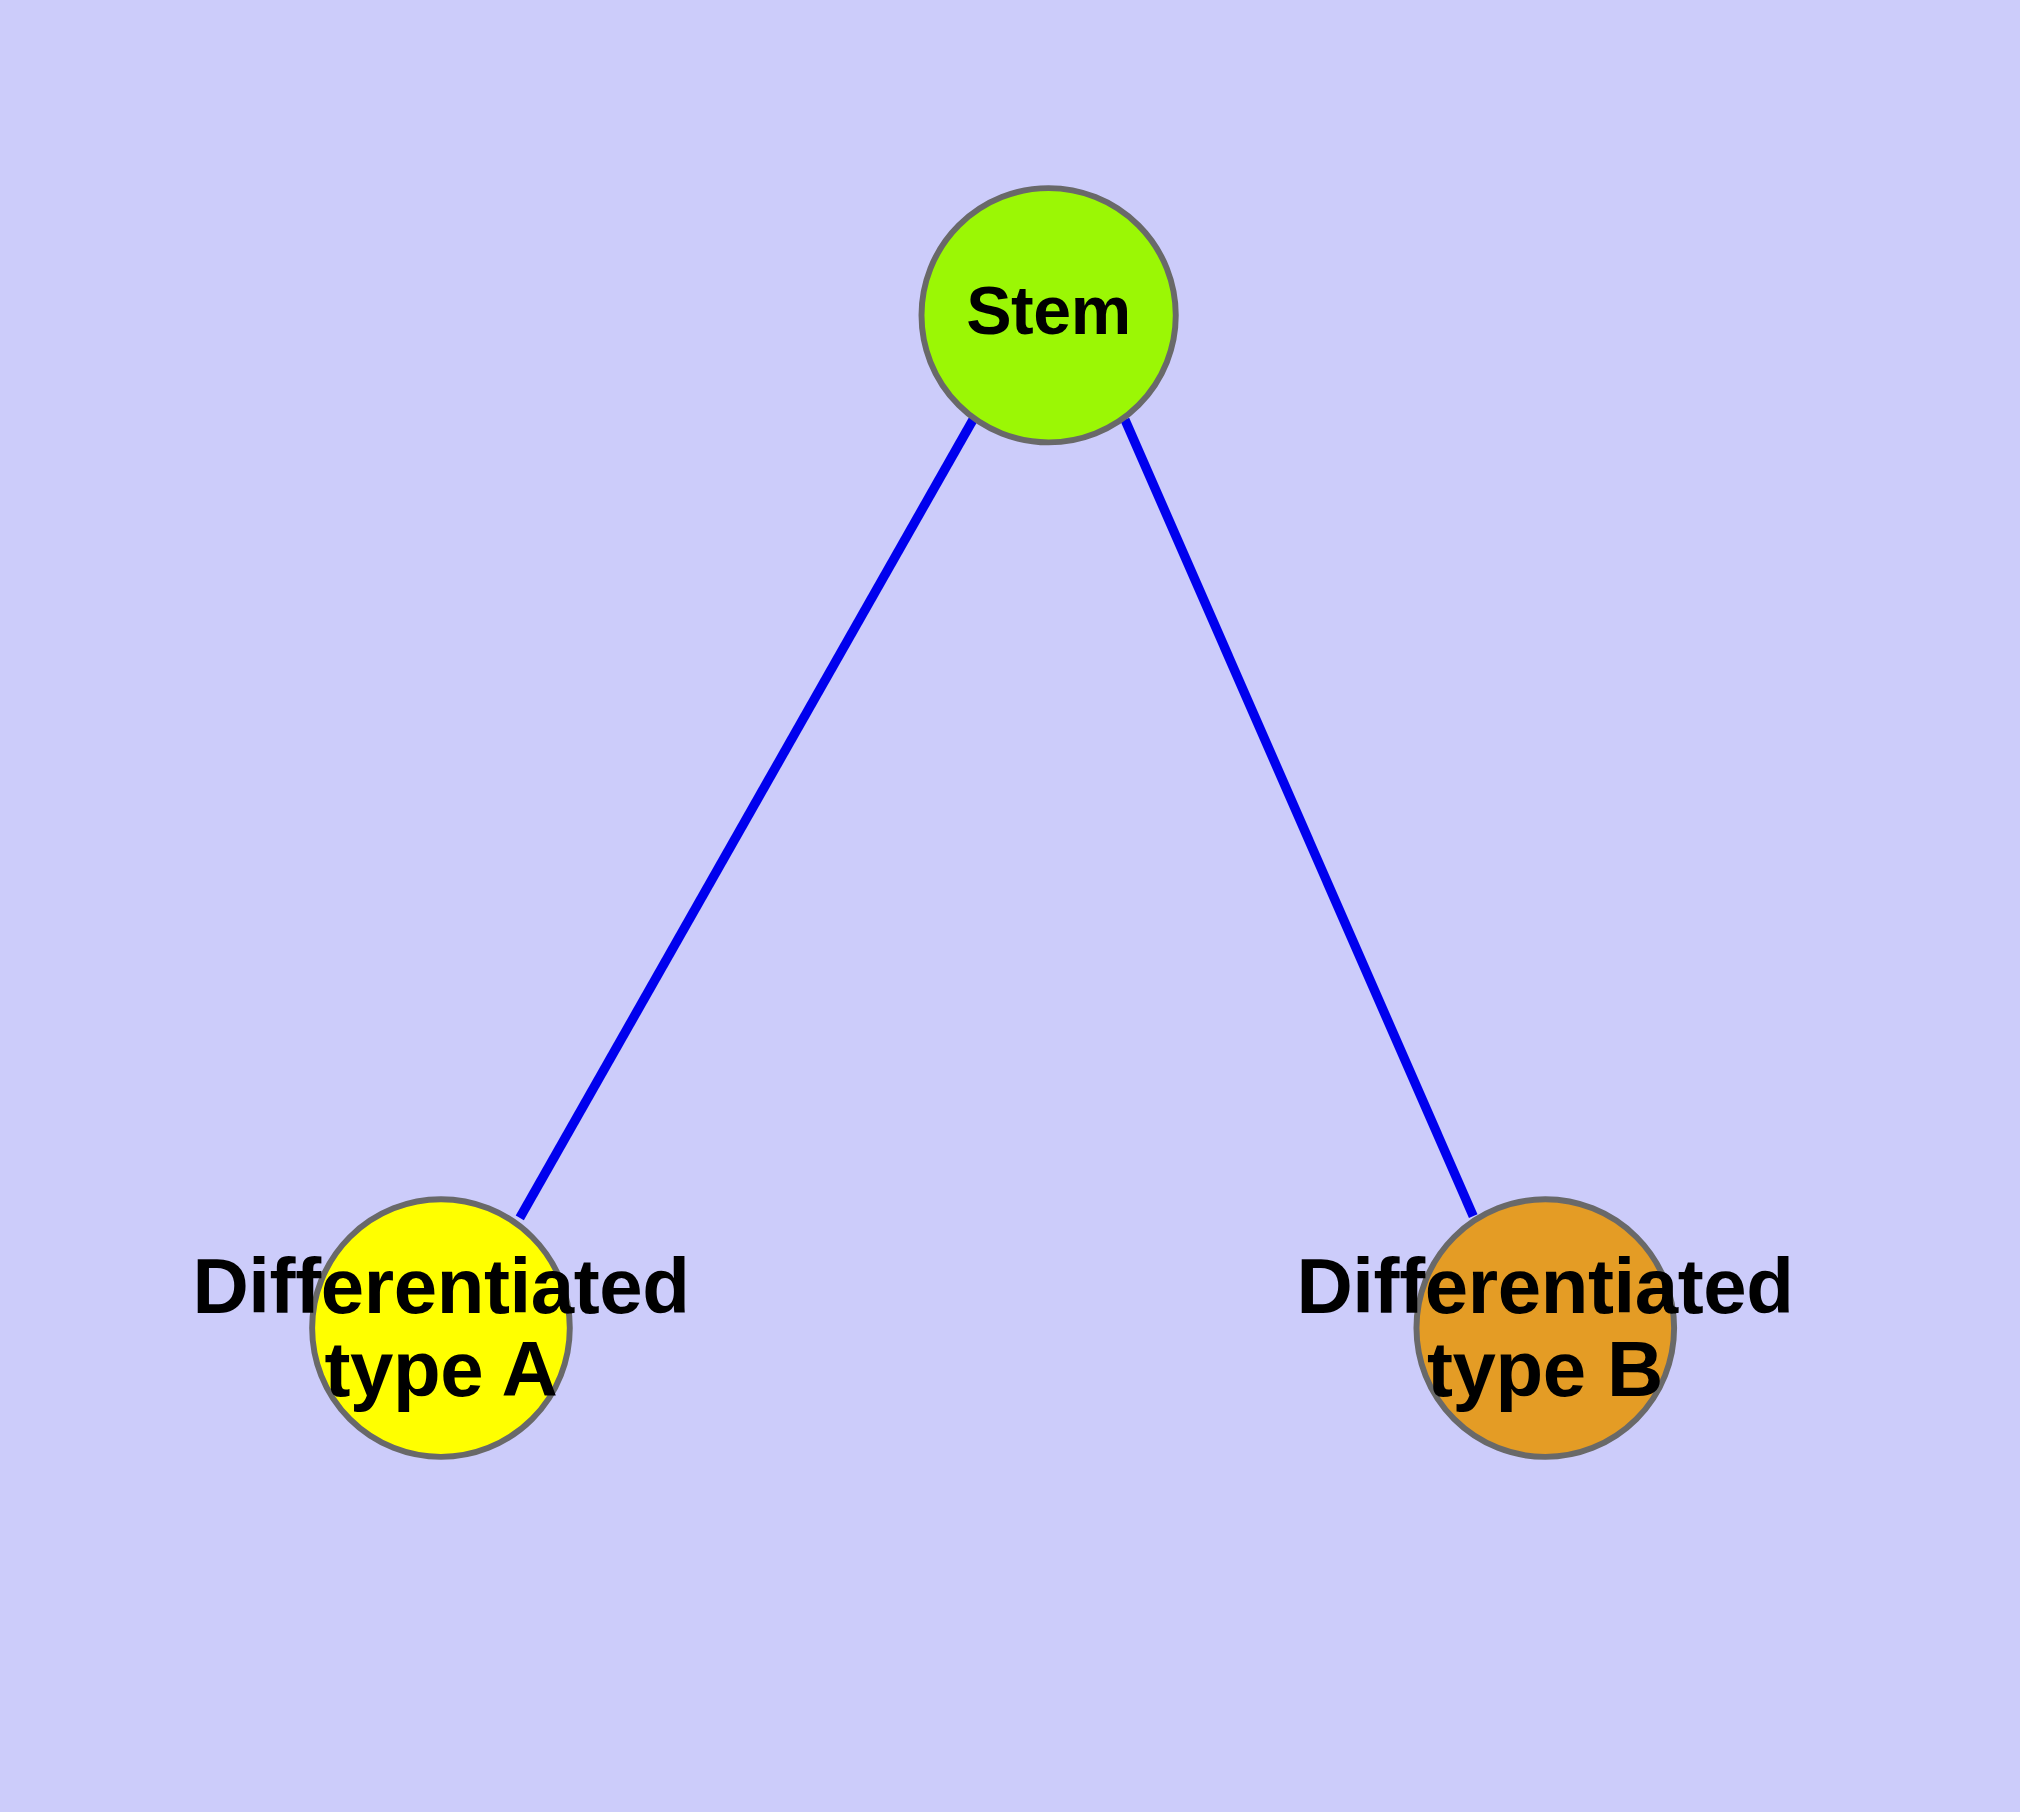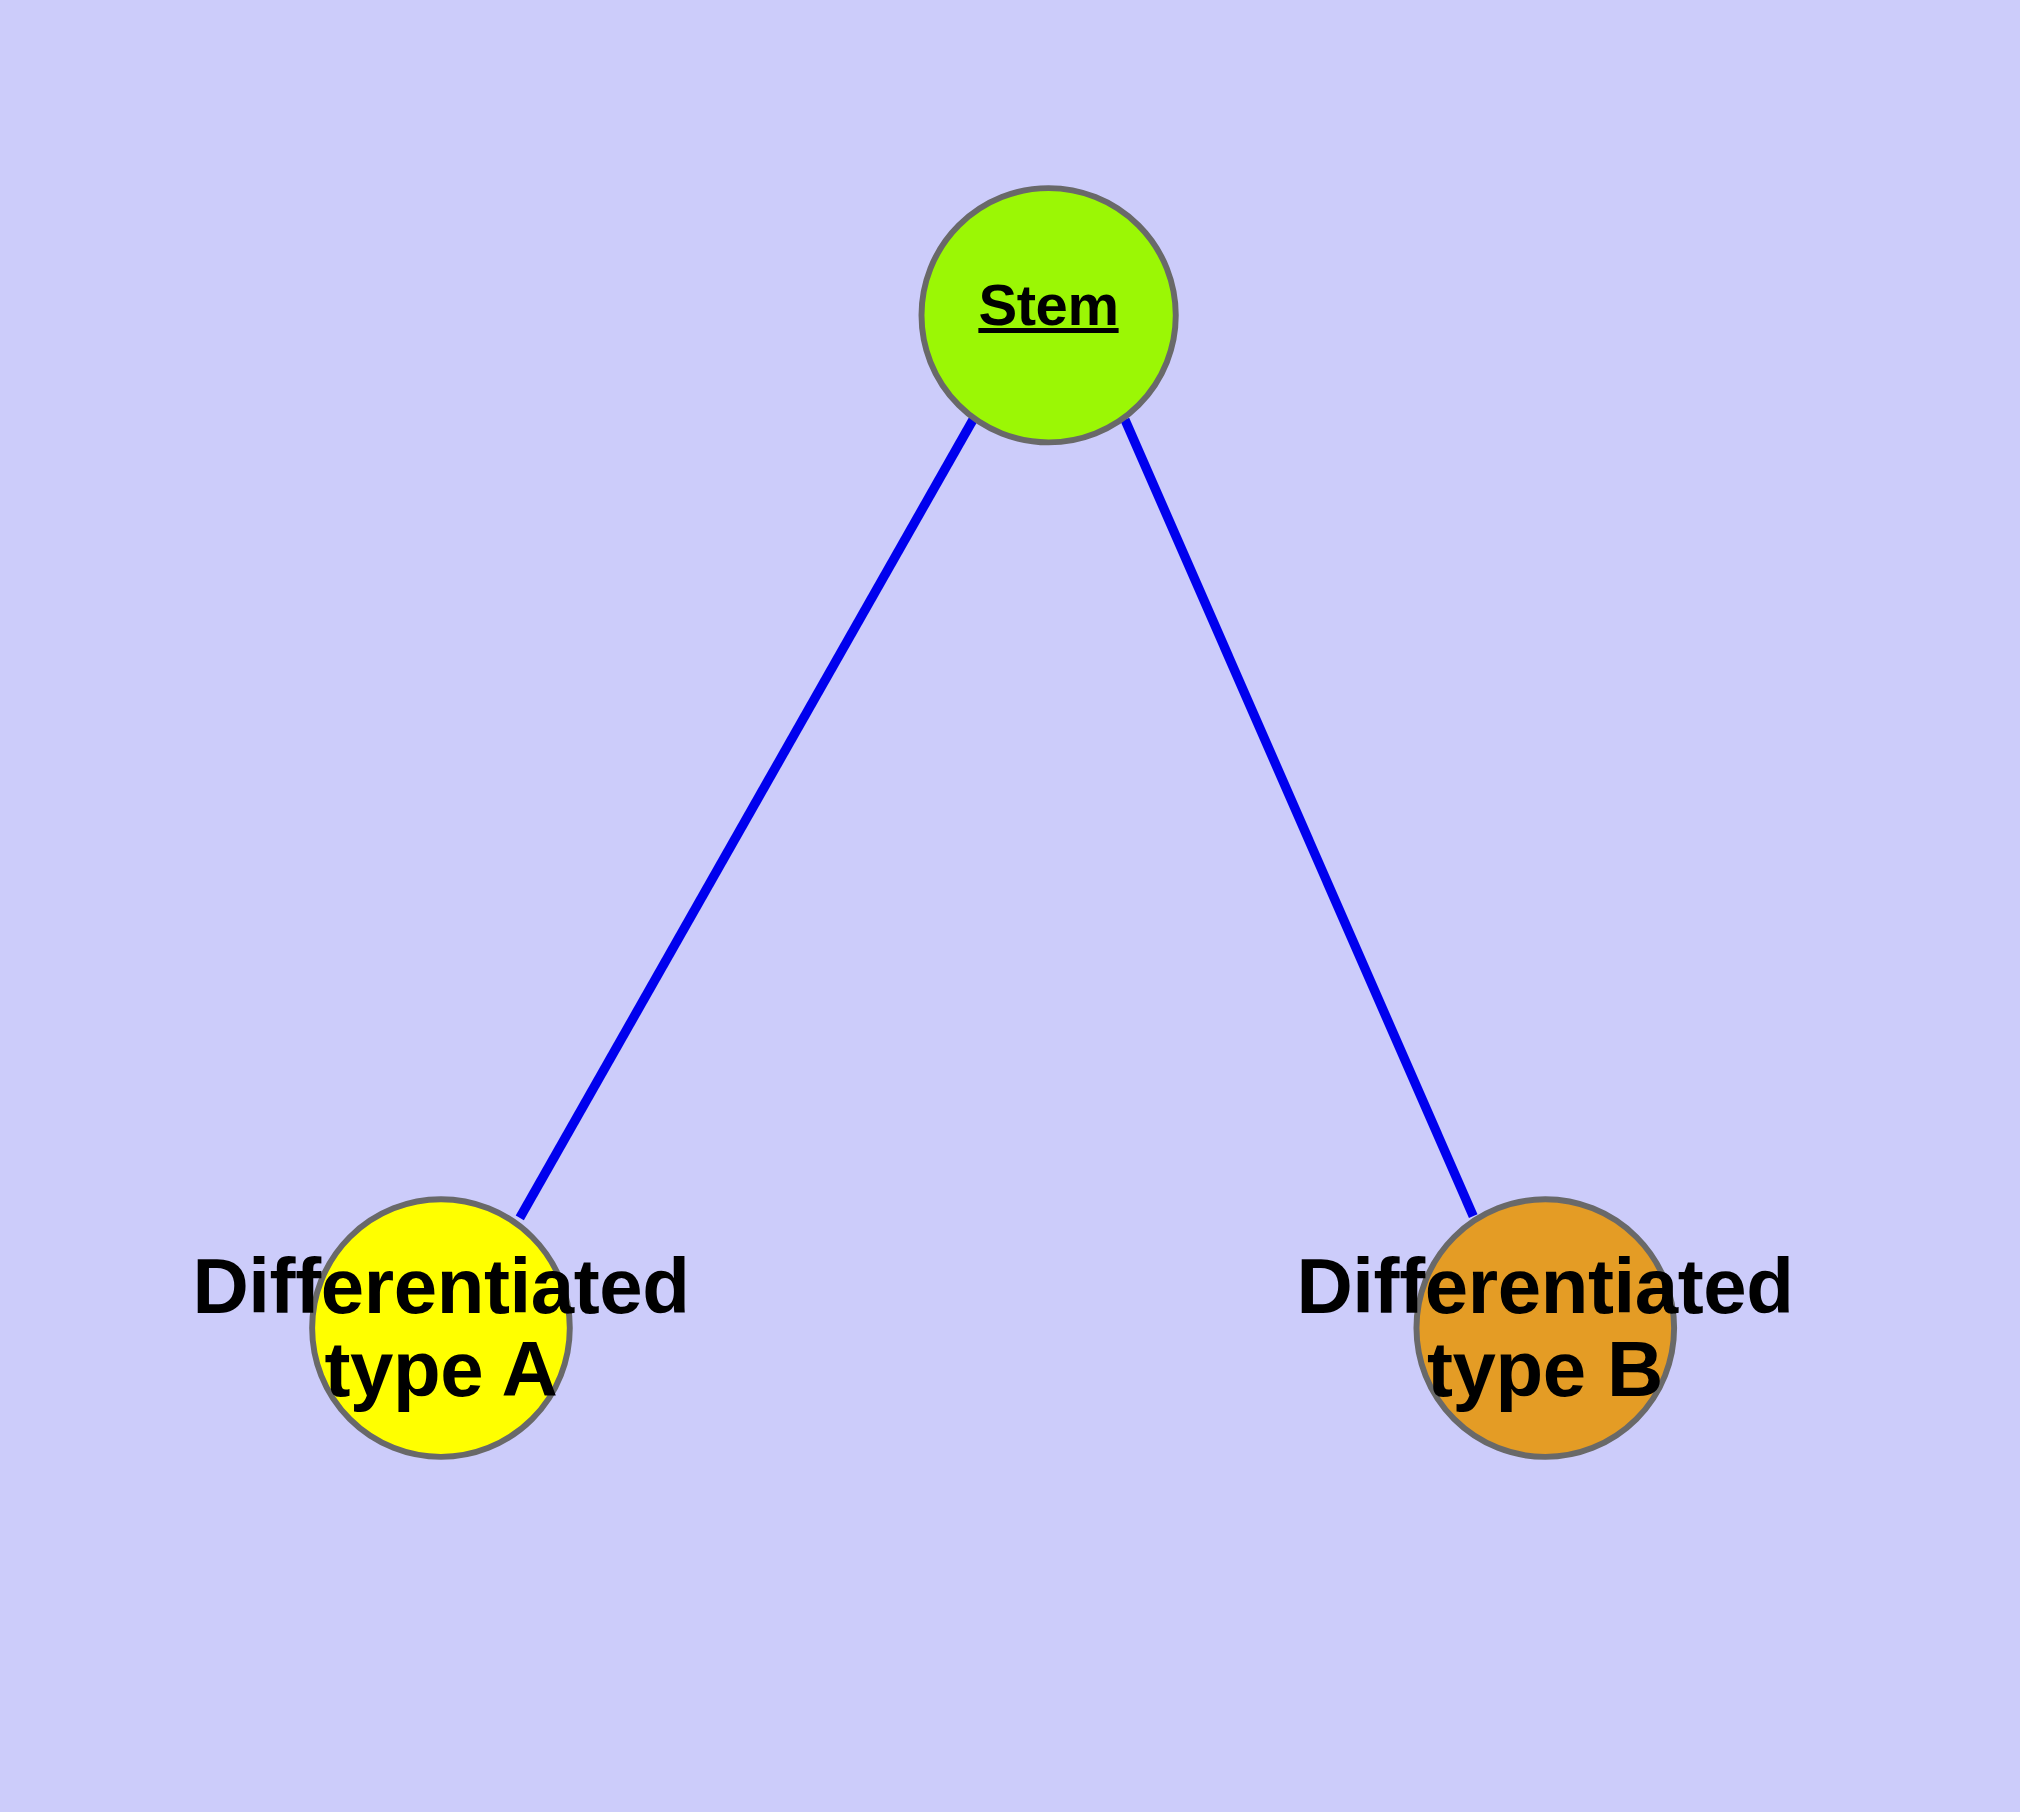--- a/index.html
+++ b/index.html
@@ -36,25 +36,24 @@
     position: absolute;
     text-align: center;
     font-weight: bold;
     color: #000000;
     line-height: 1.06;
     white-space: pre;
     pointer-events: none;
     letter-spacing: -0.4px;
   }
   #label-stem {
-    font-size: 58px;
+    font-size: 68px;
     left: 794px;
     top: 273px;
     width: 509px;
-    text-decoration: underline;
   }
   #label-diff-a {
     font-size: 78px;
     left: 102px;
     top: 1246px;
     width: 678px;
   }
   #label-diff-b {
     font-size: 78px;
     left: 1206px;

